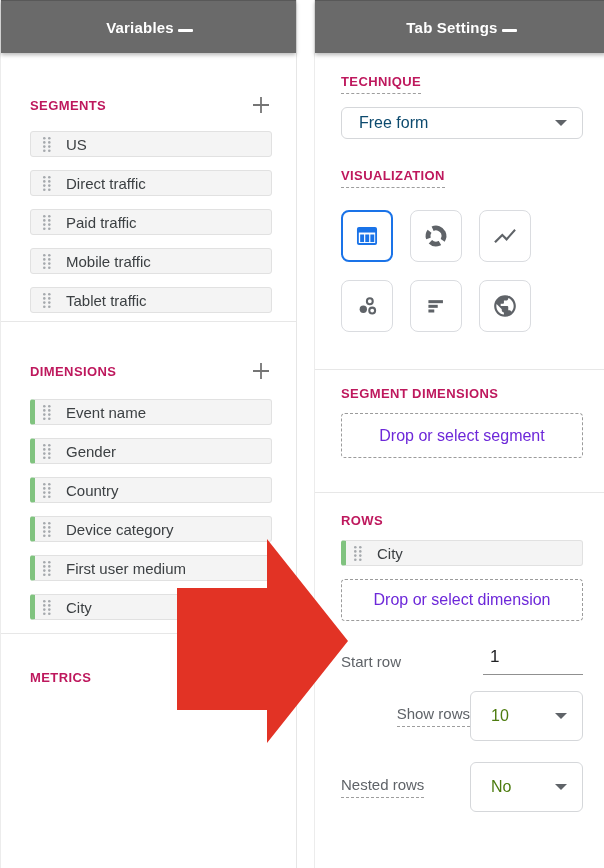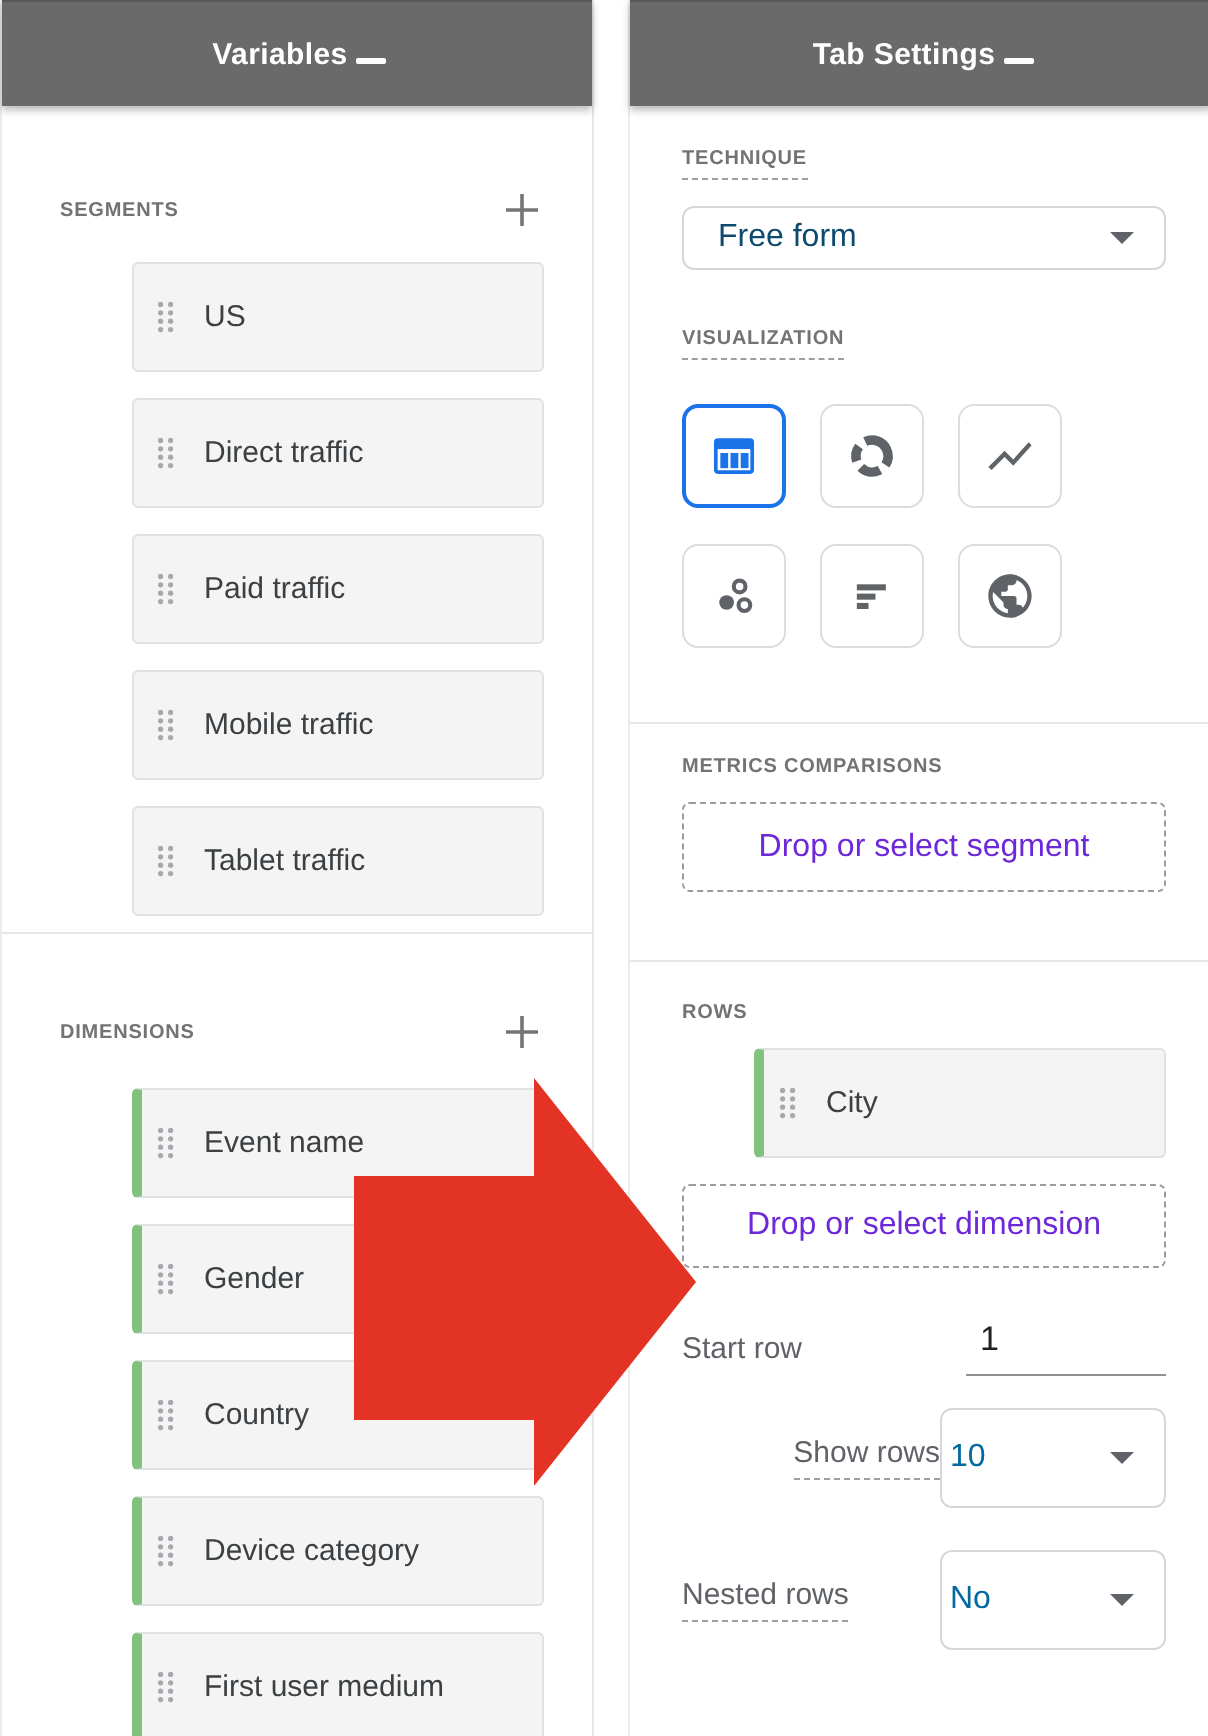--- a/index.html
+++ b/index.html
@@ -29,34 +29,34 @@
     width: 24px; height: 24px; background: transparent; border: none;
     display: flex; align-items: flex-end; justify-content: center; cursor: pointer; padding-bottom: 7px;
   }
   .minimize-bar { width: 15px; height: 3px; background: #fff; border-radius: 1px; }
 
   .panel-body-left  { padding: 0 24px 0 29px; position: relative; }
   .panel-body-right { padding: 0 23px 0 26px; position: relative; }
 
   .section-label-row { display: flex; align-items: center; justify-content: space-between; height: 22px; }
   .section-label {
-    font-size: 10px; font-weight: 700; color: #737373; letter-spacing: .4px;
+    font-size: 13px; font-weight: 700; color: #be185d; letter-spacing: .4px;
   }
   .dashed-underline { border-bottom: 1px dashed #9e9e9e; padding-bottom: 4px; width: -moz-fit-content; width: fit-content; }
   .plus-btn { background: none; border: none; cursor: pointer; width: 22px; height: 22px; padding: 0; display:flex; align-items:center; justify-content:center; }
 
   .divider { height: 1px; background: #e7e7e7; }
   .divider-left  { margin-left: -29px; margin-right: -24px; }
   .divider-right { margin-left: -26px; margin-right: -23px; }
 
   .chip {
-    height: 55px; background: #f4f4f4;
+    height: 26px; background: #f4f4f4;
     border: 1px solid #e1e1e1; border-radius: 3px;
     display: flex; align-items: center;
-    padding-left: 11px; margin-bottom: 13px; cursor: grab; margin-left: 36px;
+    padding-left: 11px; margin-bottom: 13px; cursor: grab;
   }
   .chip.green { border-left: 5px solid #80c37f; padding-left: 7px; }
   .chip-label { font-size: 15px; color: #3c4043; margin-left: 14px; }
   .handle { display: flex; }
 
   
   .select-box {
     height: 32px; border: 1px solid #d5d7da; border-radius: 6px; background: #fff;
     display: flex; align-items: center; padding-left: 17px;
     font-size: 16px; color: #0c4a6e; position: relative; cursor: pointer; width: 100%;
@@ -80,21 +80,21 @@
     font-size: 16px; color: #6d28d9; cursor: pointer;
   }
 
   .field-row { display: flex; align-items: center; justify-content: space-between; }
   .field-label { font-size: 15px; color: #5f6368; }
   .start-row-input {
     width: 100px; border: none; border-bottom: 1px solid #909090; background: transparent;
     font-size: 17px; color: #202124; padding: 0 0 7px 7px; font-family: inherit;
   }
   .dd { width: 113px; height: 50px; border: 1px solid #d5d7da; border-radius: 6px; background:#fff;
-        display:flex; align-items:center; padding-left: 4px; font-size: 16px; color: #0369a1;
+        display:flex; align-items:center; padding-left: 20px; font-size: 16px; color: #4d7c0f;
         position: relative; cursor: pointer; }
 
   
   .mt-seg-label   { margin-top: 41px; }
   .mt-seg-items   { margin-top: 15px; }
   .mt-div1        { margin-top: -5px; }
   .mt-dim-label   { margin-top: 38px; }
   .mt-dim-items   { margin-top: 17px; }
   .mt-div2        { margin-top: 1px; }
   .mt-met-label   { margin-top: 32px; }
@@ -408,21 +408,21 @@
       </button>
       <button class="viz-btn">
         <svg width="26" height="26" viewBox="0 0 24 24">
           <path d="M12 2C6.48 2 2 6.48 2 12s4.48 10 10 10 10-4.48 10-10S17.52 2 12 2zm-1 17.93c-3.95-.49-7-3.85-7-7.93 0-.62.08-1.21.21-1.79L9 15v1c0 1.1.9 2 2 2v1.93zm6.9-2.54c-.26-.81-1-1.39-1.9-1.39h-1v-3c0-.55-.45-1-1-1H8v-2h2c.55 0 1-.45 1-1V7h2c1.1 0 2-.9 2-2v-.41c2.93 1.19 5 4.06 5 7.41 0 2.08-.8 3.97-2.1 5.39z" fill="currentColor"></path>
         </svg>
       </button>
     </div>
 
     <div class="divider divider-right mt-div-r1"></div>
 
-    <div class="section-label mt-sc-label">METRICS COMPARISONS</div>
+    <div class="section-label mt-sc-label">SEGMENT DIMENSIONS</div>
     <div class="drop-zone mt-sc-drop">
       <span>Drop or select segment</span>
     </div>
 
     <div class="divider divider-right mt-div-r2"></div>
 
     <div class="section-label mt-rows-label">ROWS</div>
 
     <div class="chip green mt-rows-chip">
       <span class="handle">

